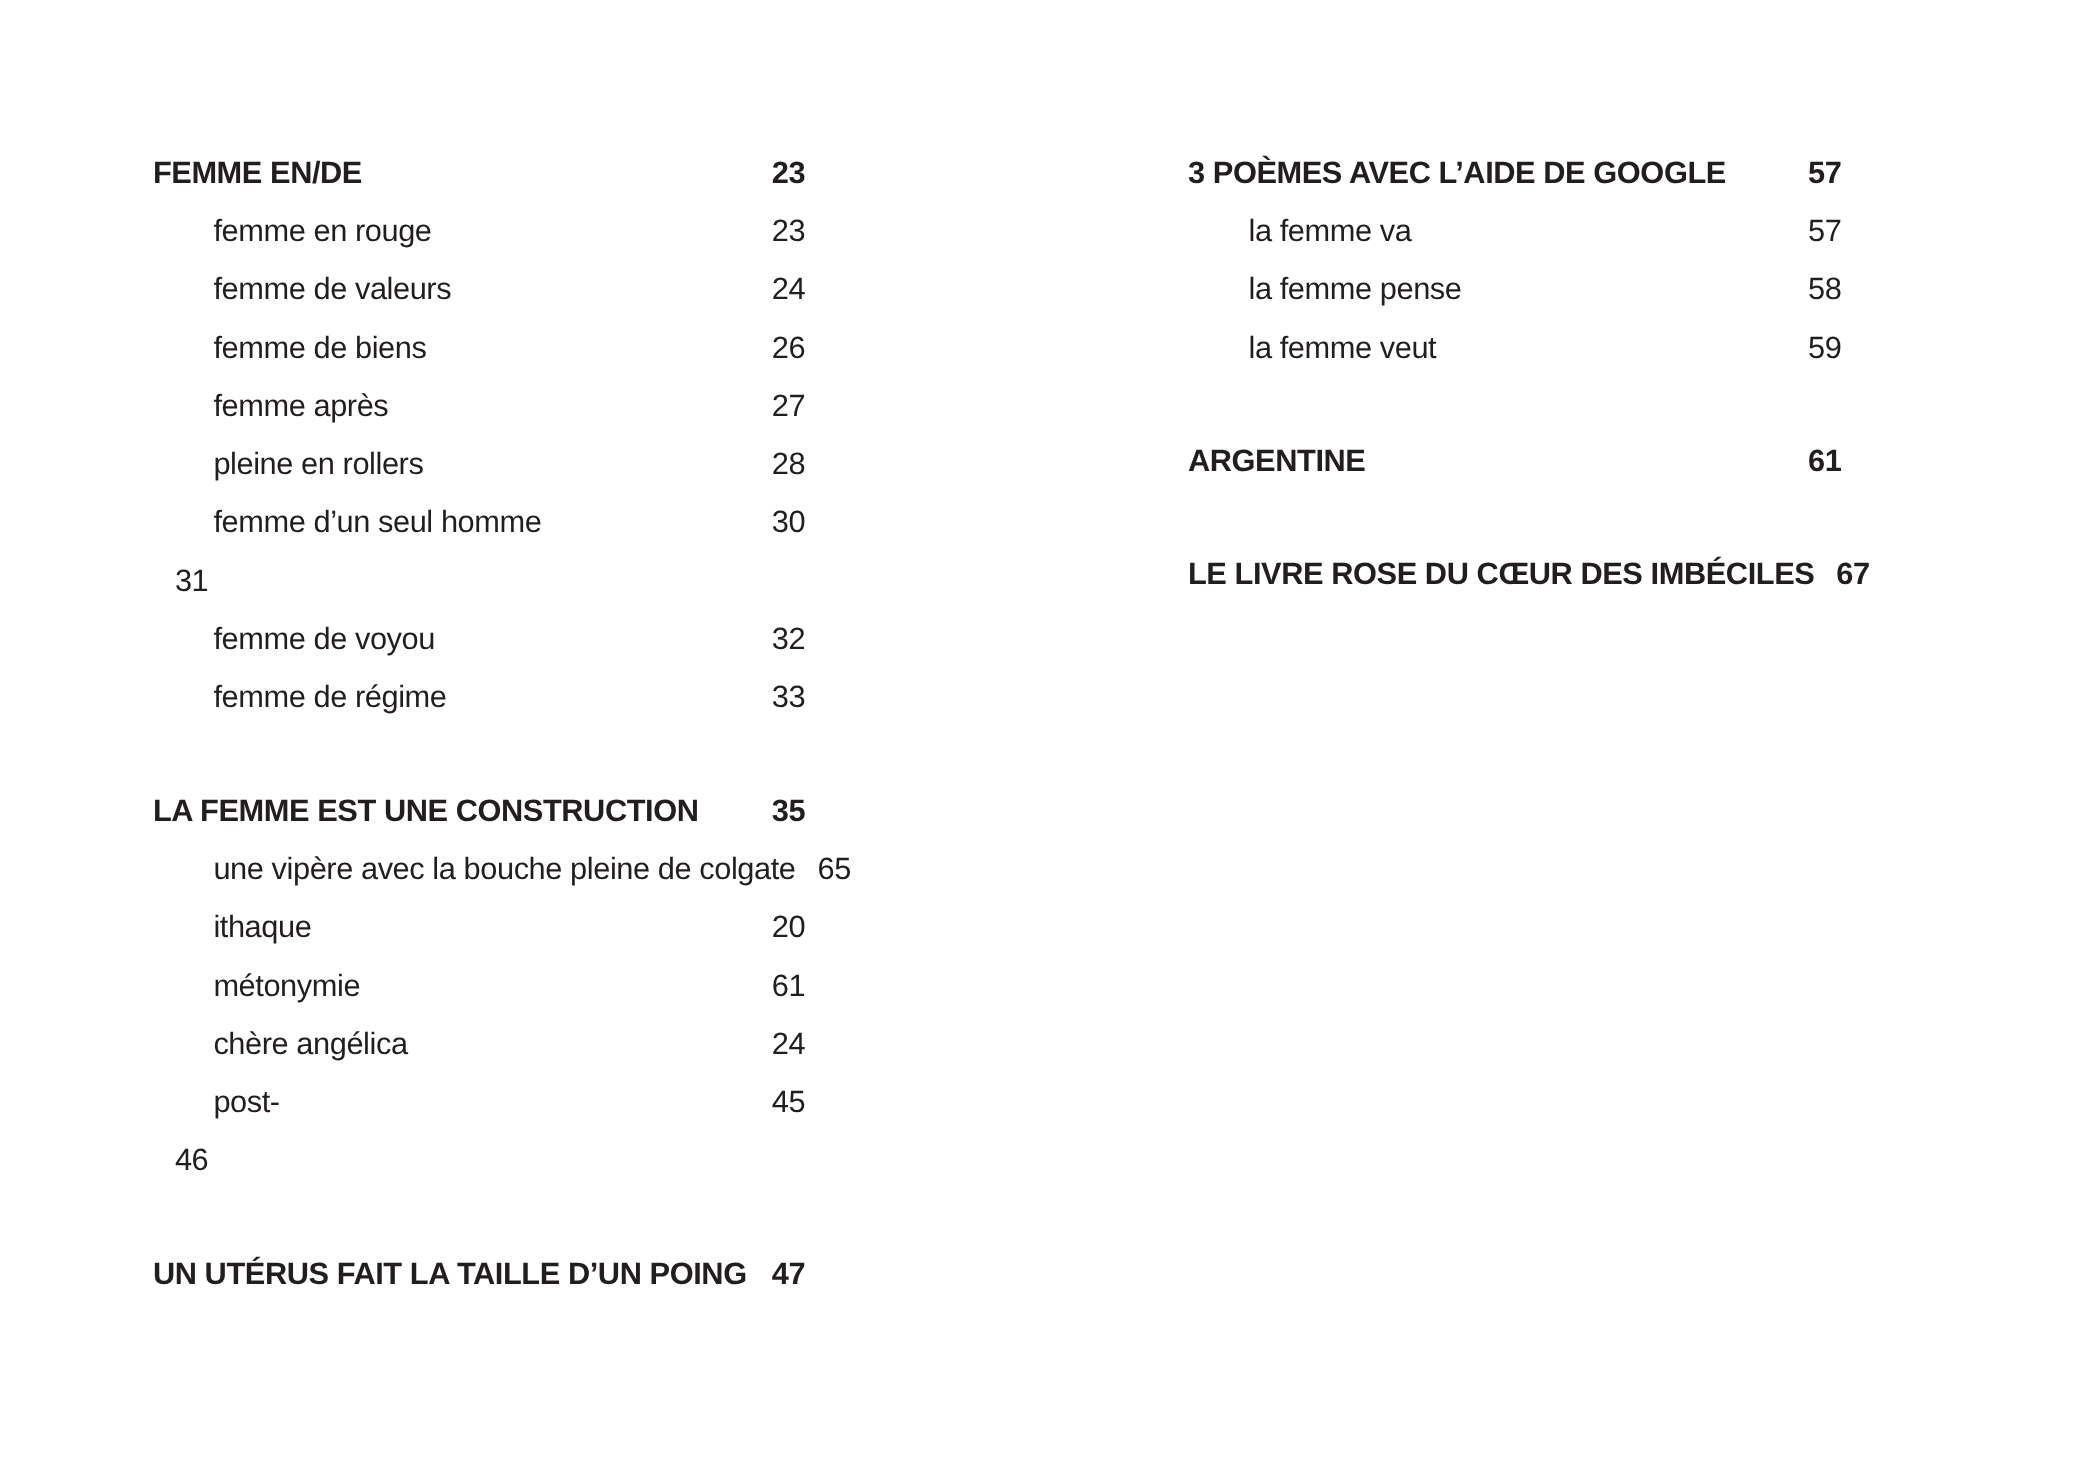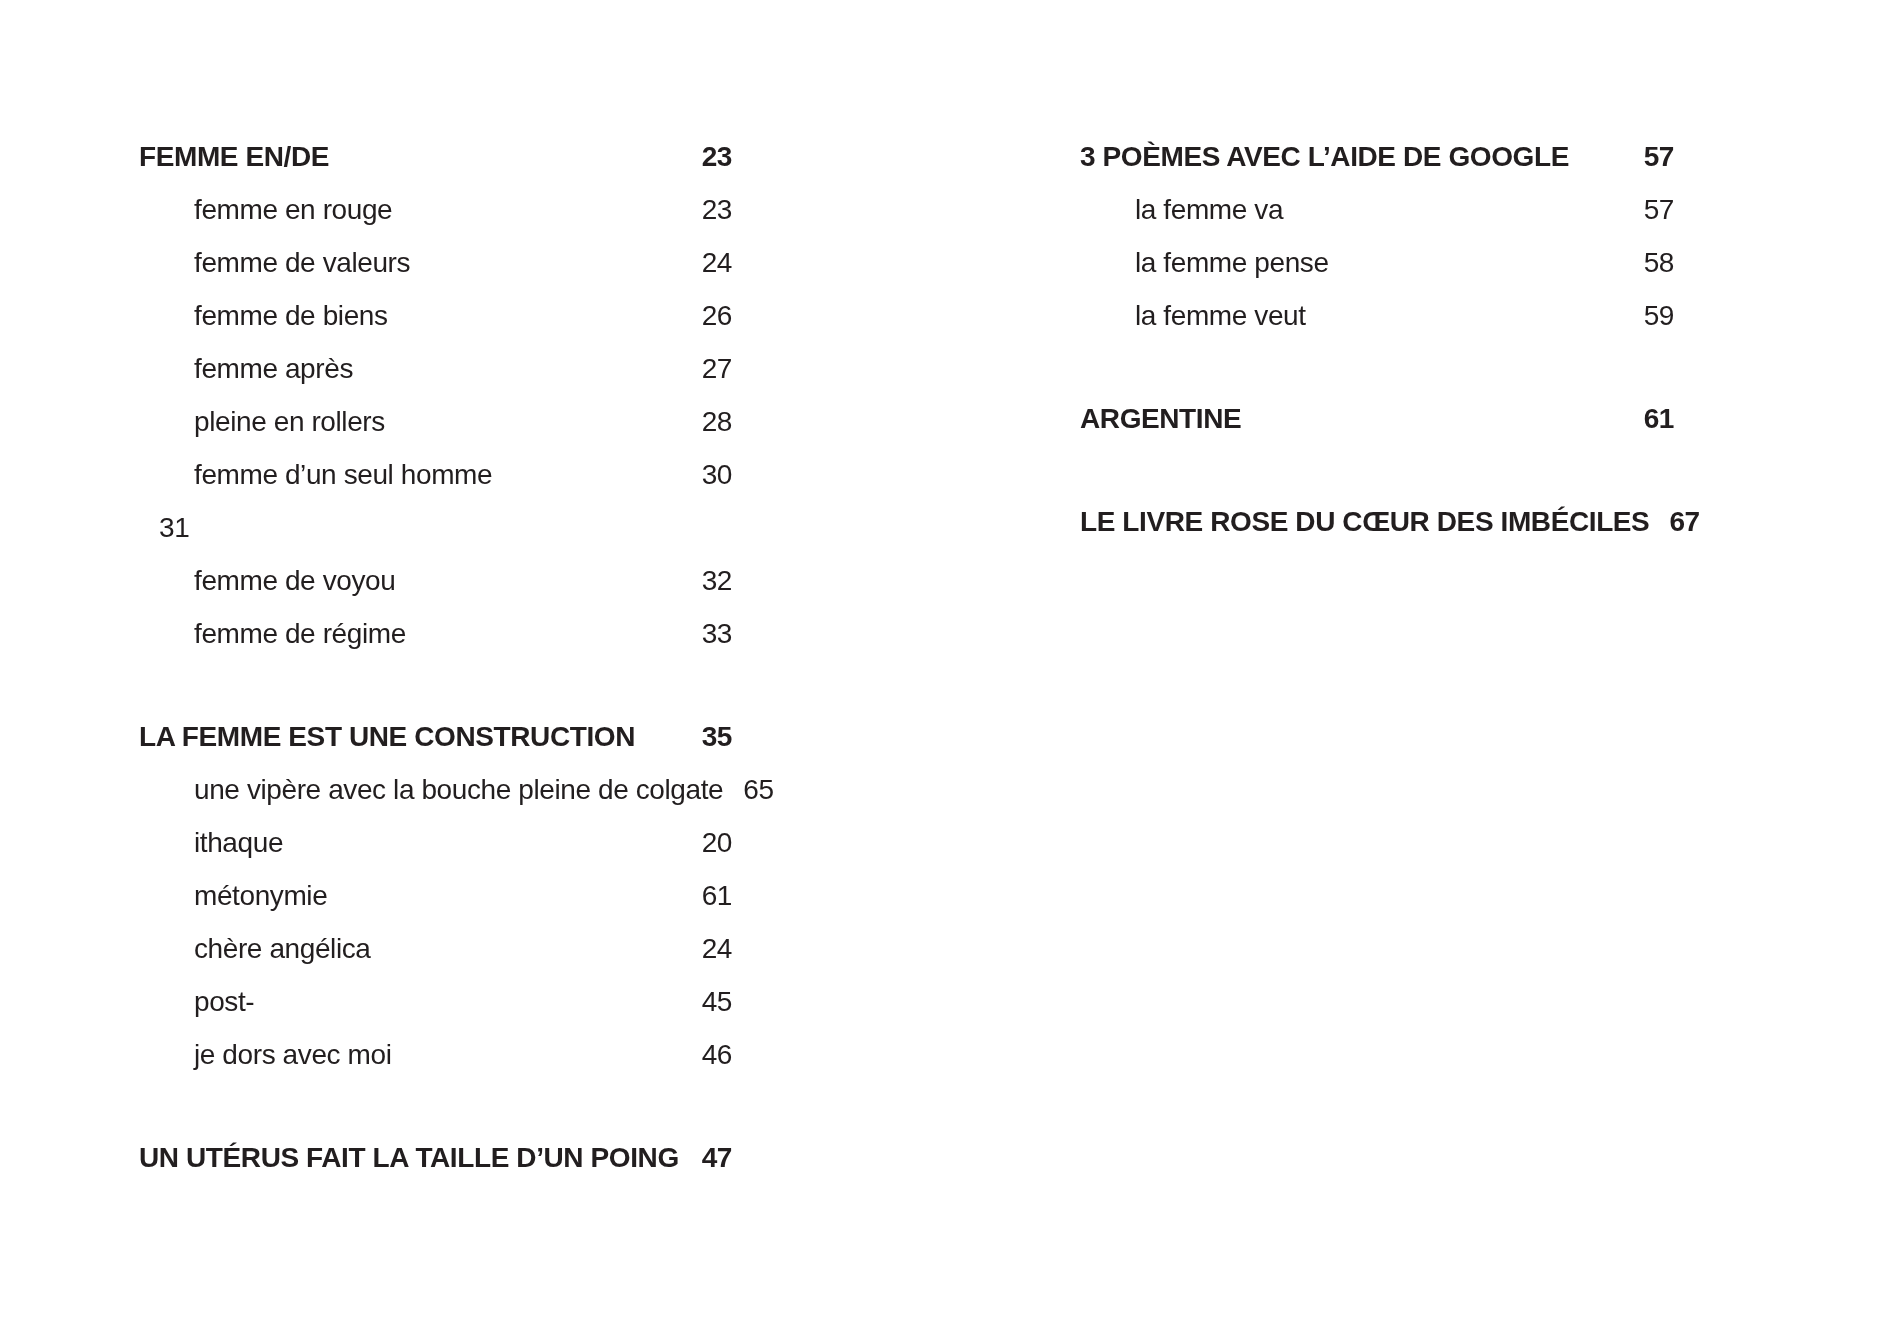--- a/index.html
+++ b/index.html
@@ -138,21 +138,20 @@
     <span class="label">chère angélica</span>
     <span class="num">24</span>
   </div>
 
   <div class="row item-row">
     <span class="label">post-</span>
     <span class="num">45</span>
   </div>
 
   <div class="row item-row">
-    <span class="label">je dors avec moi</span>
     <span class="num">46</span>
   </div>
 </div>
   </div>
 
   <div class="toc-section">
     <div class="row header-row">
       <span class="label">UN UTÉRUS FAIT LA TAILLE D’UN POING</span>
       <span class="num">47</span>
     </div>

